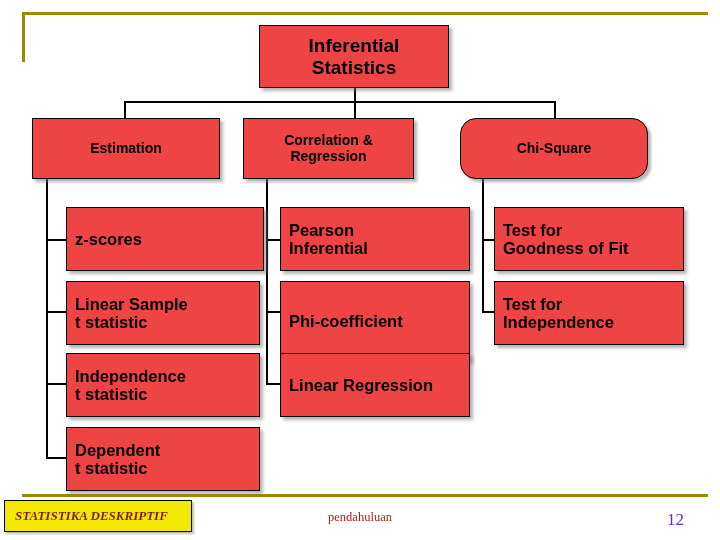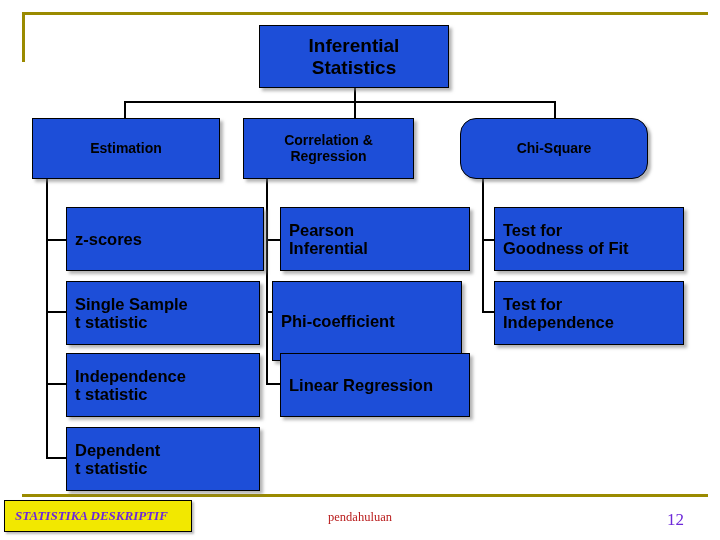--- a/index.html
+++ b/index.html
@@ -39,21 +39,21 @@
     width: 686px;
     height: 3px;
     background: #9a8a00;
   }
 
   
   .box {
     position: absolute;
     box-sizing: border-box;
     border: 1px solid #000000;
-    background: #1d4ed8;
+    background: #ef4444;
     color: #000000;
     display: flex;
     align-items: center;
     line-height: 1.12;
   }
   .box.center {
     justify-content: center;
     text-align: center;
   }
   .box.left {
@@ -100,21 +100,21 @@
     box-sizing: border-box;
     border: 1px solid #000000;
     background: #f2e800;
     display: flex;
     align-items: center;
     padding-left: 10px;
     font-family: "Liberation Serif", serif;
     font-weight: bold;
     font-style: italic;
     font-size: 13px;
-    color: #6d28d9;
+    color: #7f1d1d;
     box-shadow: 2px 2px 2px rgba(120,120,120,0.5);
   }
   .footer-center {
     position: absolute;
     left: 0;
     top: 510px;
     width: 720px;
     text-align: center;
     font-family: "Liberation Serif", serif;
     font-size: 12.5px;
@@ -174,37 +174,37 @@
 </div>
 
 <div class="box center lvl2" style="left:460px; top:118px; width:188px; height:61px;border-radius:16px;">
   <span class="txt">Chi-Square</span>
 </div>
 
 <div class="box left leaf" style="left:66px; top:207px; width:198px; height:64px;">
   <span class="txt">z-scores</span>
 </div>
 <div class="box left leaf" style="left:66px; top:281px; width:194px; height:64px;">
-  <span class="txt">Single Sample
+  <span class="txt">Linear Sample
 t statistic</span>
 </div>
 <div class="box left leaf" style="left:66px; top:353px; width:194px; height:64px;">
   <span class="txt">Independence
 t statistic</span>
 </div>
 <div class="box left leaf" style="left:66px; top:427px; width:194px; height:64px;">
   <span class="txt">Dependent
 t statistic</span>
 </div>
 
 <div class="box left leaf" style="left:280px; top:207px; width:190px; height:64px;">
   <span class="txt">Pearson
 Inferential</span>
 </div>
-<div class="box left leaf" style="left:272px; top:281px; width:190px; height:80px;">
+<div class="box left leaf" style="left:280px; top:281px; width:190px; height:80px;">
   <span class="txt">Phi-coefficient</span>
 </div>
 <div class="box left leaf" style="left:280px; top:353px; width:190px; height:64px;">
   <span class="txt">Linear Regression</span>
 </div>
 
 <div class="box left leaf" style="left:494px; top:207px; width:190px; height:64px;">
   <span class="txt">Test for
 Goodness of Fit</span>
 </div>

